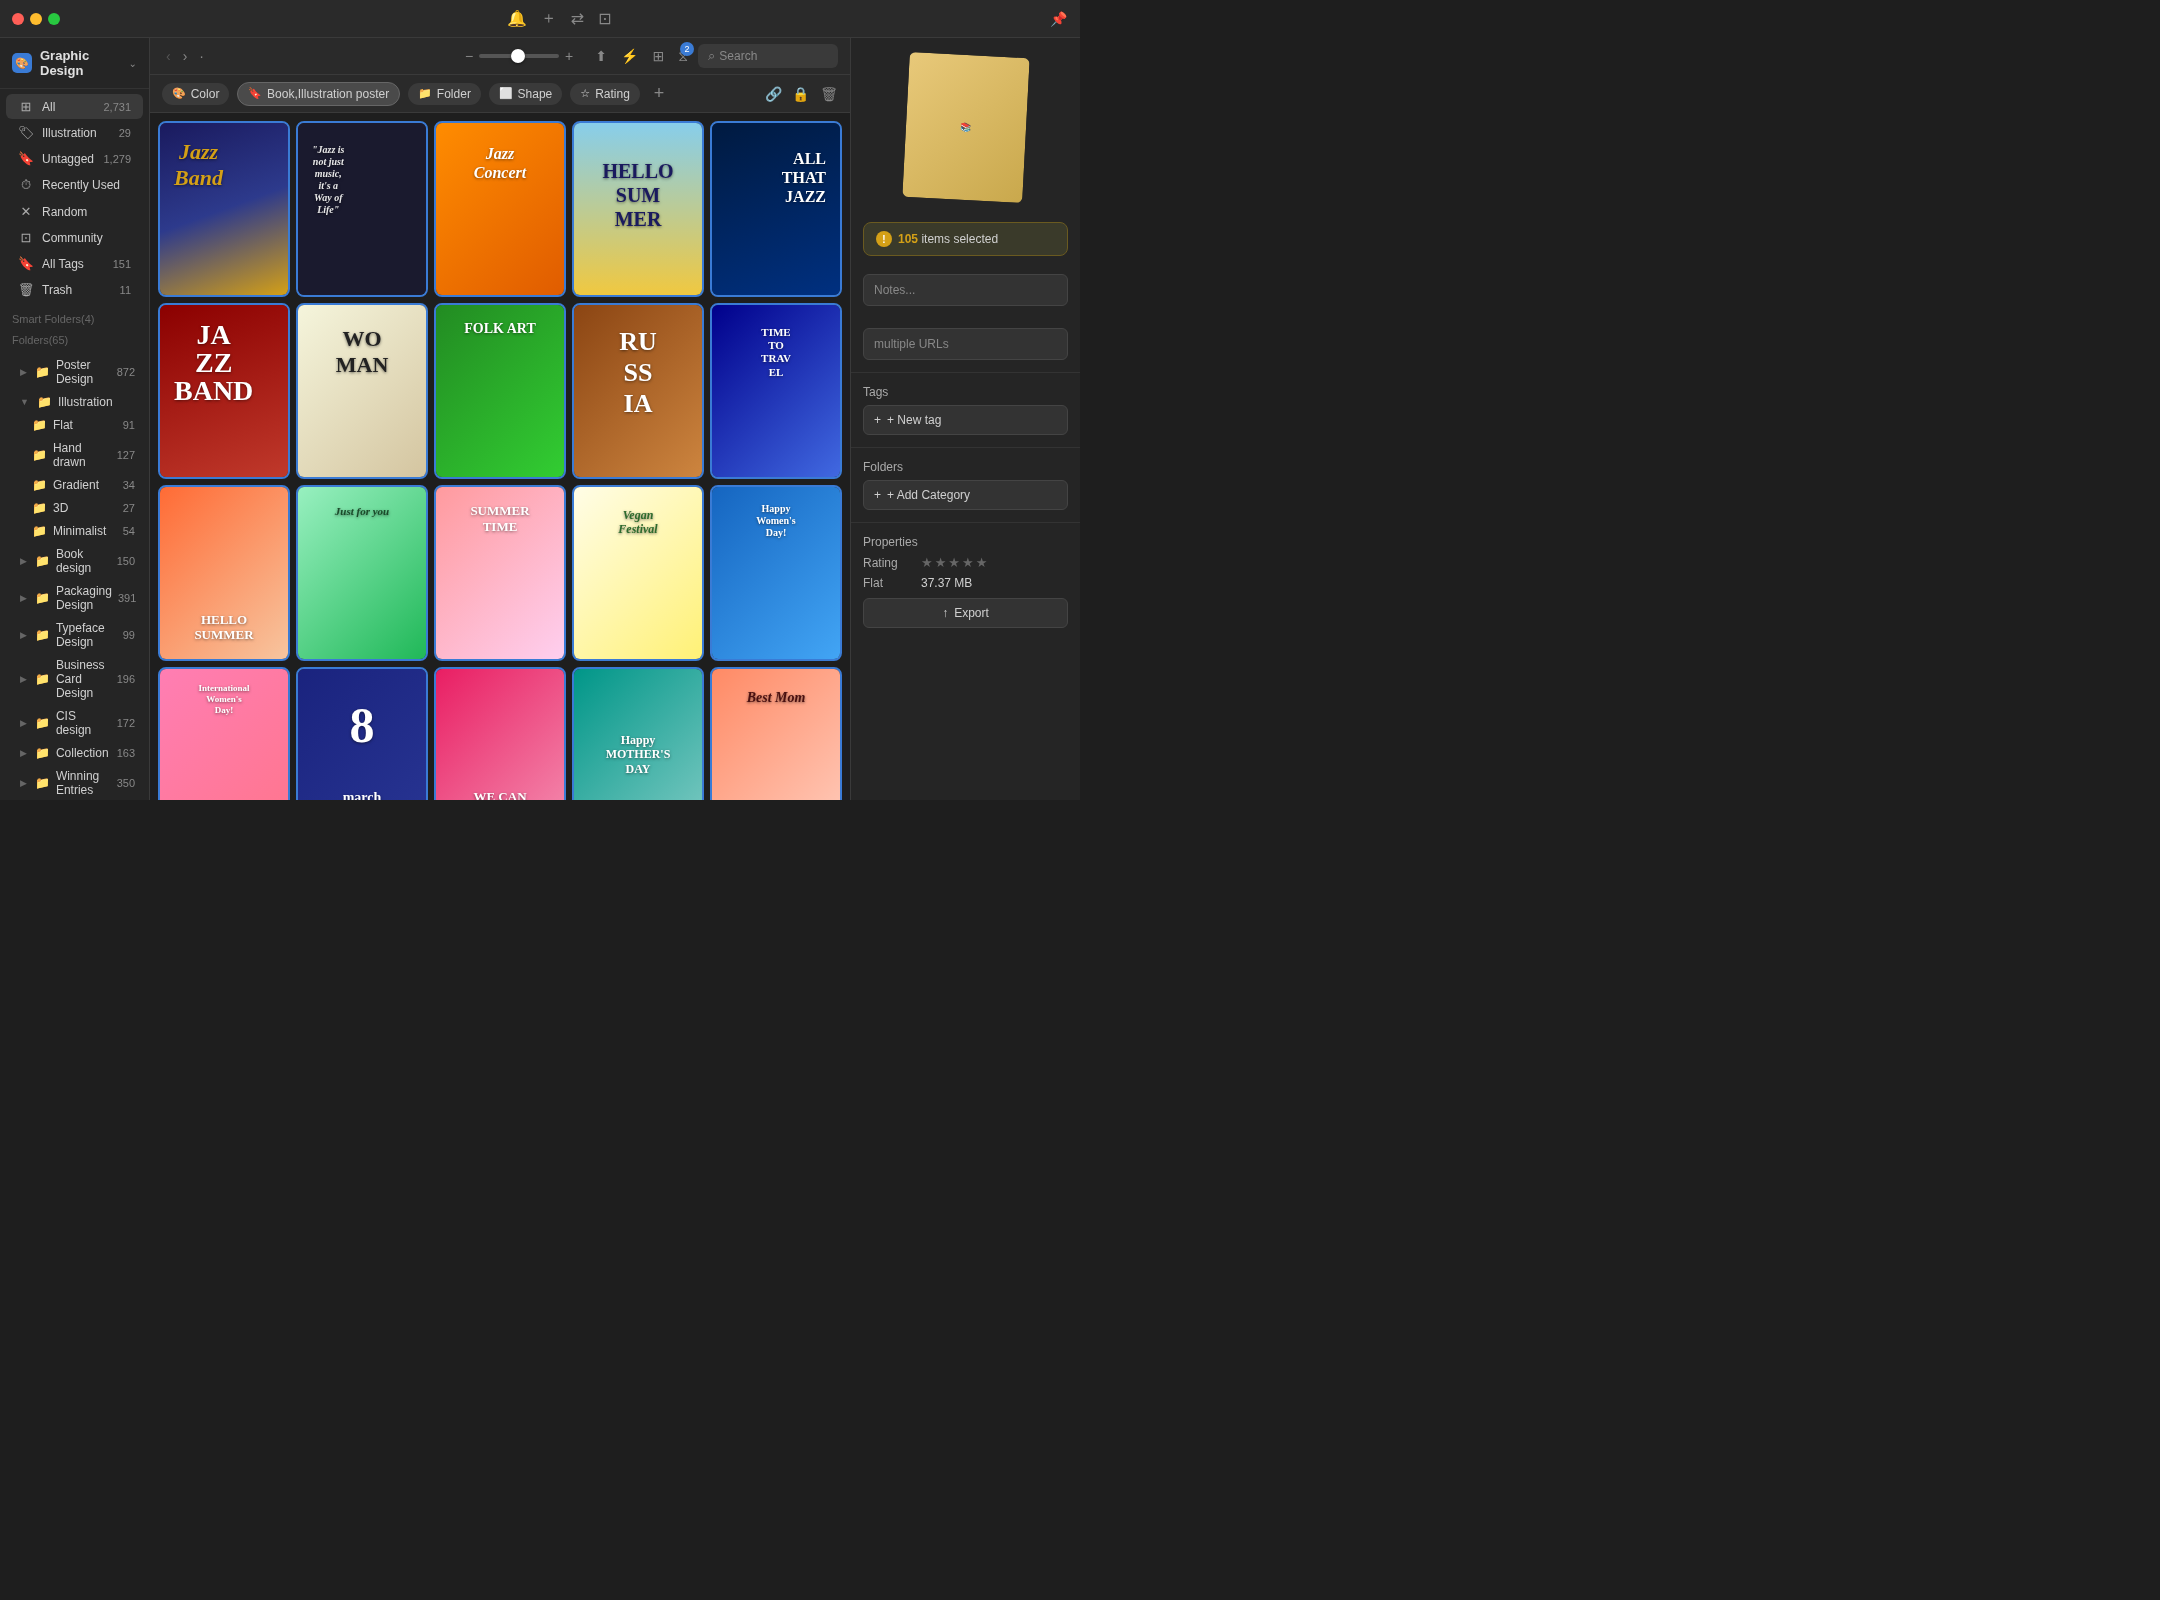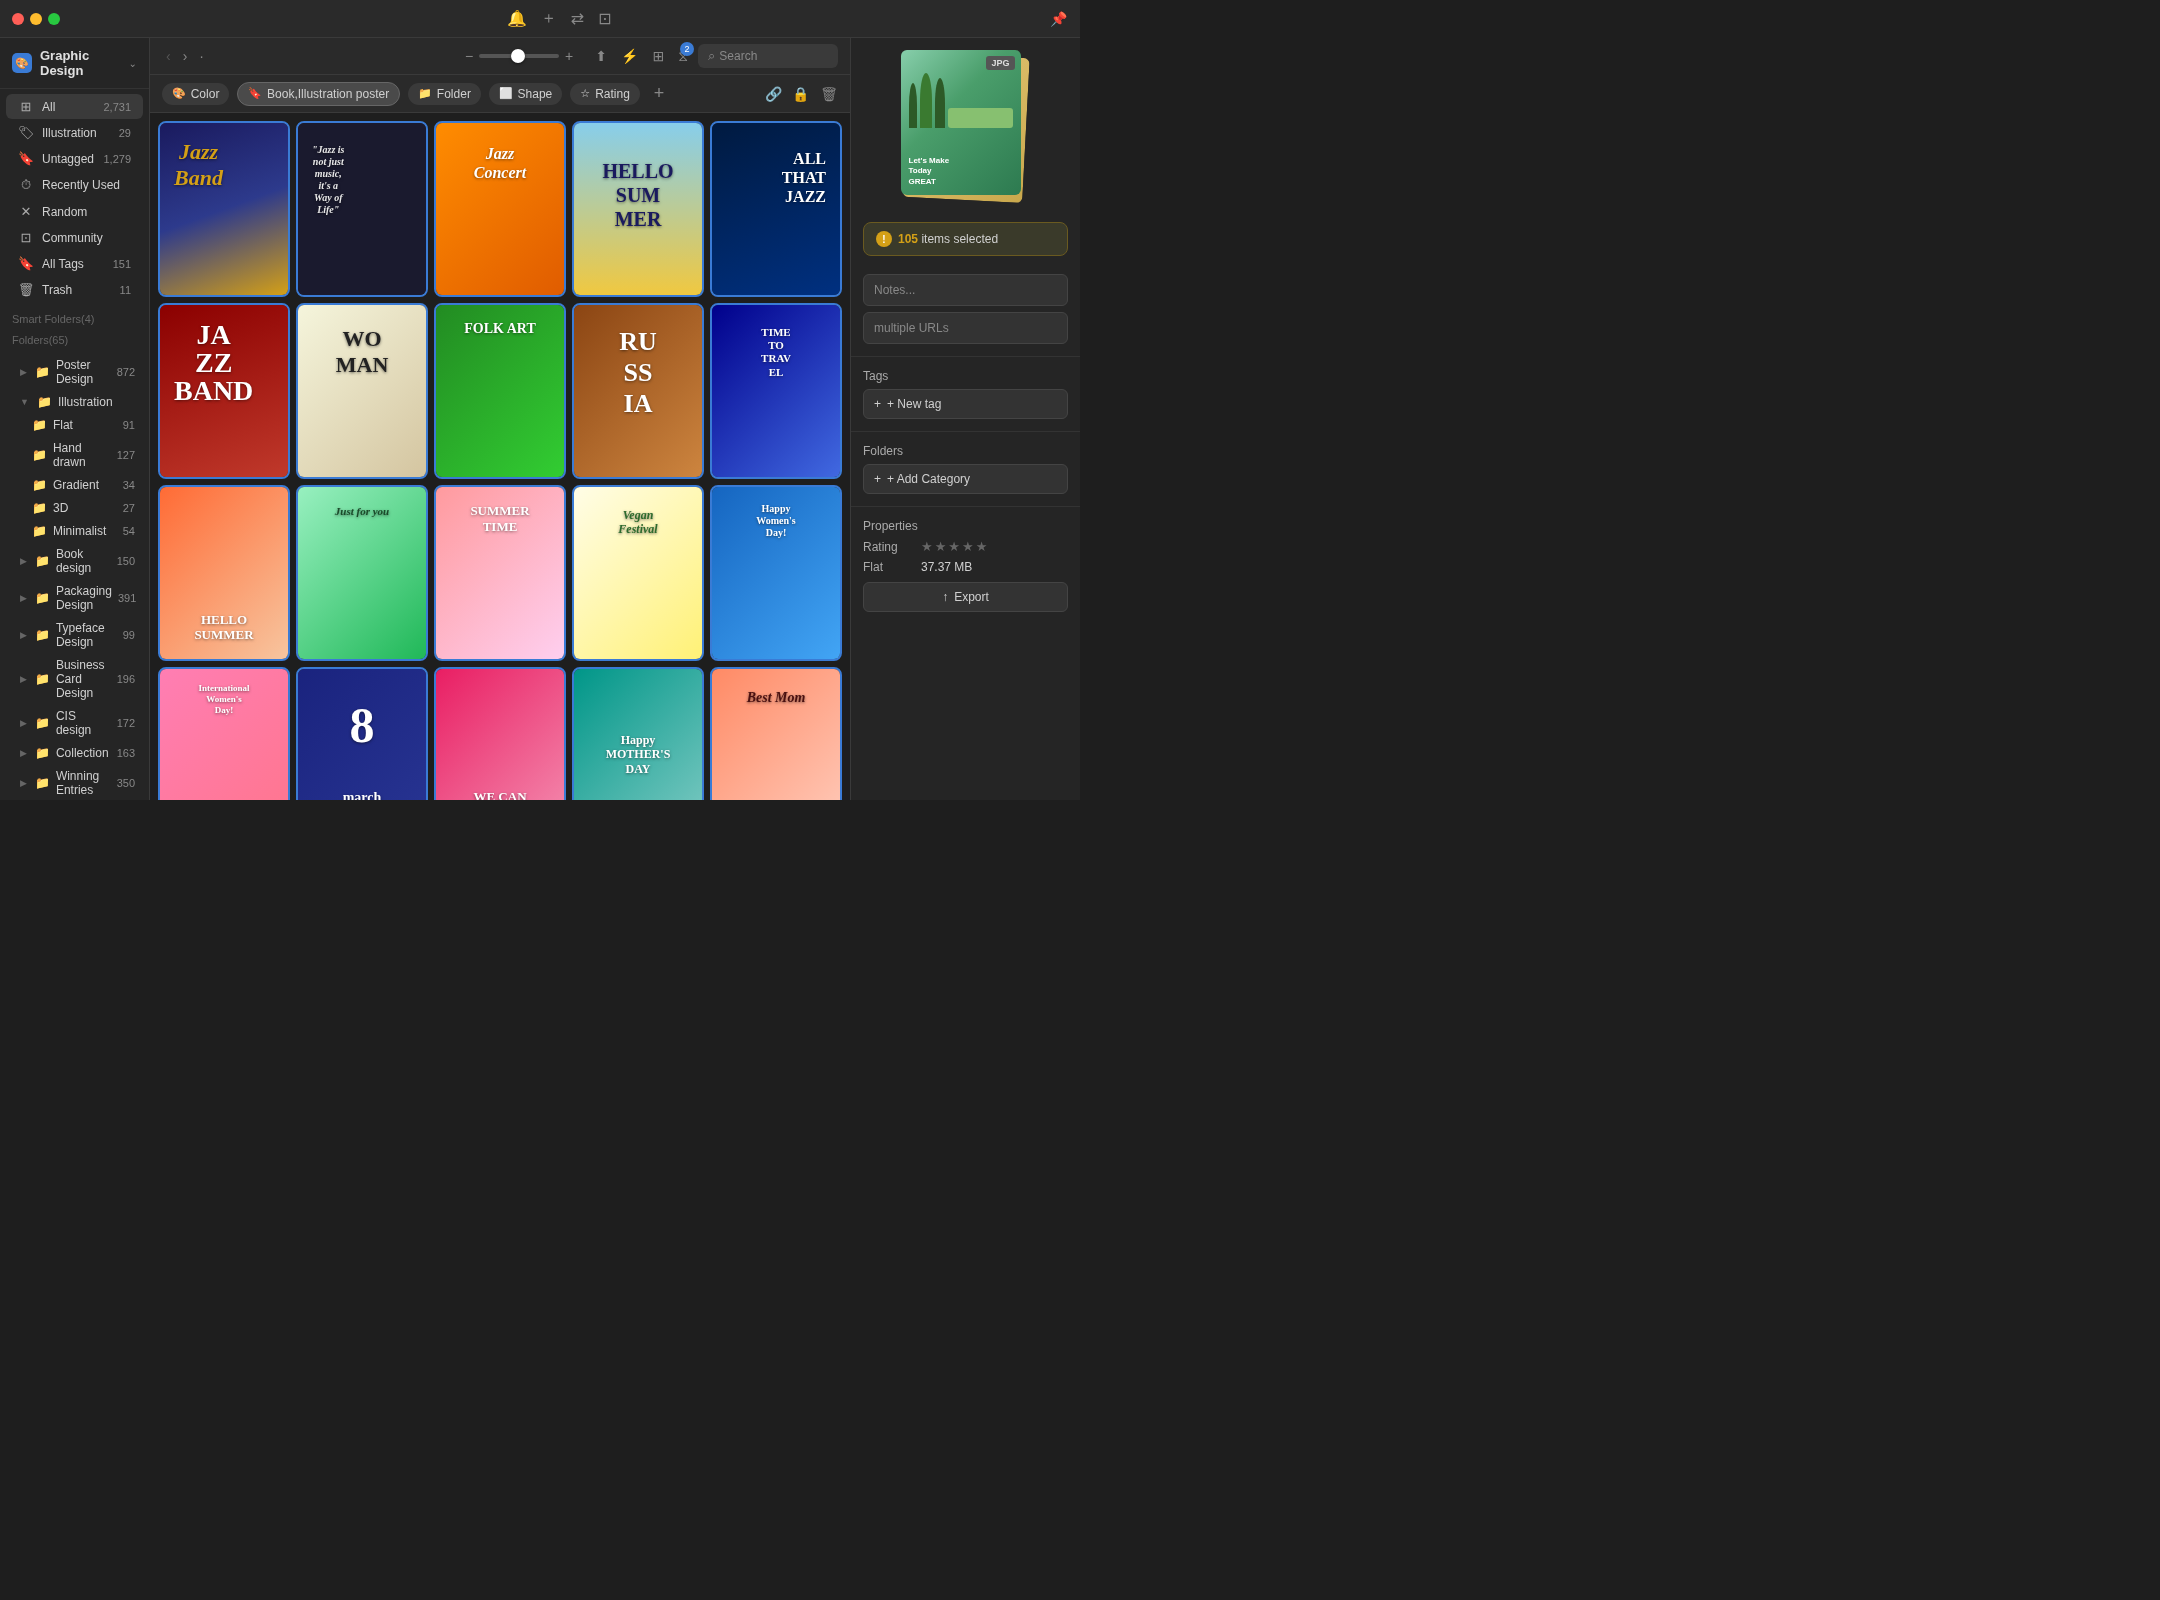--- a/index.html
+++ b/index.html
@@ -953,49 +953,34 @@
 
   <div class="right-panel">
 
     <div class="preview-area">
       <div class="preview-stack">
         <div class="preview-card preview-card-back">
           <div style="background:linear-gradient(135deg,#e8c97a,#c9a84c);width:100%;height:100%;display:flex;align-items:center;justify-content:center;">
             <span style="font-size:9px;color:#8b6914;font-weight:600;text-align:center;padding:8px;">📚</span>
           </div>
         </div>
-        <div class="preview-card preview-card-front">
-          <div class="preview-badge">JPG</div>
-          <div style="position:absolute;top:8px;left:8px;right:8px;bottom:40px;display:flex;flex-direction:column;gap:4px;">
-
-            <div style="display:flex;gap:3px;align-items:flex-end;height:70px">
-              <div style="width:8px;height:45px;background:#2d5a27;border-radius:50% 50% 0 0;position:relative;top:0"></div>
-              <div style="width:12px;height:55px;background:#3a7a30;border-radius:50% 50% 0 0"></div>
-              <div style="width:10px;height:50px;background:#2d5a27;border-radius:50% 50% 0 0"></div>
-              <div style="flex:1;background:#87c070;height:20px;align-self:flex-end;border-radius:3px"></div>
-            </div>
-          </div>
-          <div class="preview-text">
-            Let's Make<br>Today<br>GREAT
-          </div>
-        </div>
       </div>
     </div>
 
     <div class="selection-info">
       <div class="selection-dot">!</div>
       <span class="selection-text">
         <span class="selection-count">105</span>
         <span>items selected</span>
       </span>
     </div>
 
     <div class="panel-section">
       <div class="notes-field" style="color:#888">Notes...</div>
-      <div class="url-field" style="color:#888;margin-top:6px">multiple URLs</div>
+      <div class="url-field" style="color:#888;margin-top:22px">multiple URLs</div>
     </div>
 
     <div class="divider"></div>
 
     <div class="panel-section">
       <div class="panel-label">Tags</div>
       <button class="new-tag-btn">
         <span>+</span>
         <span>+ New tag</span>
       </button>

